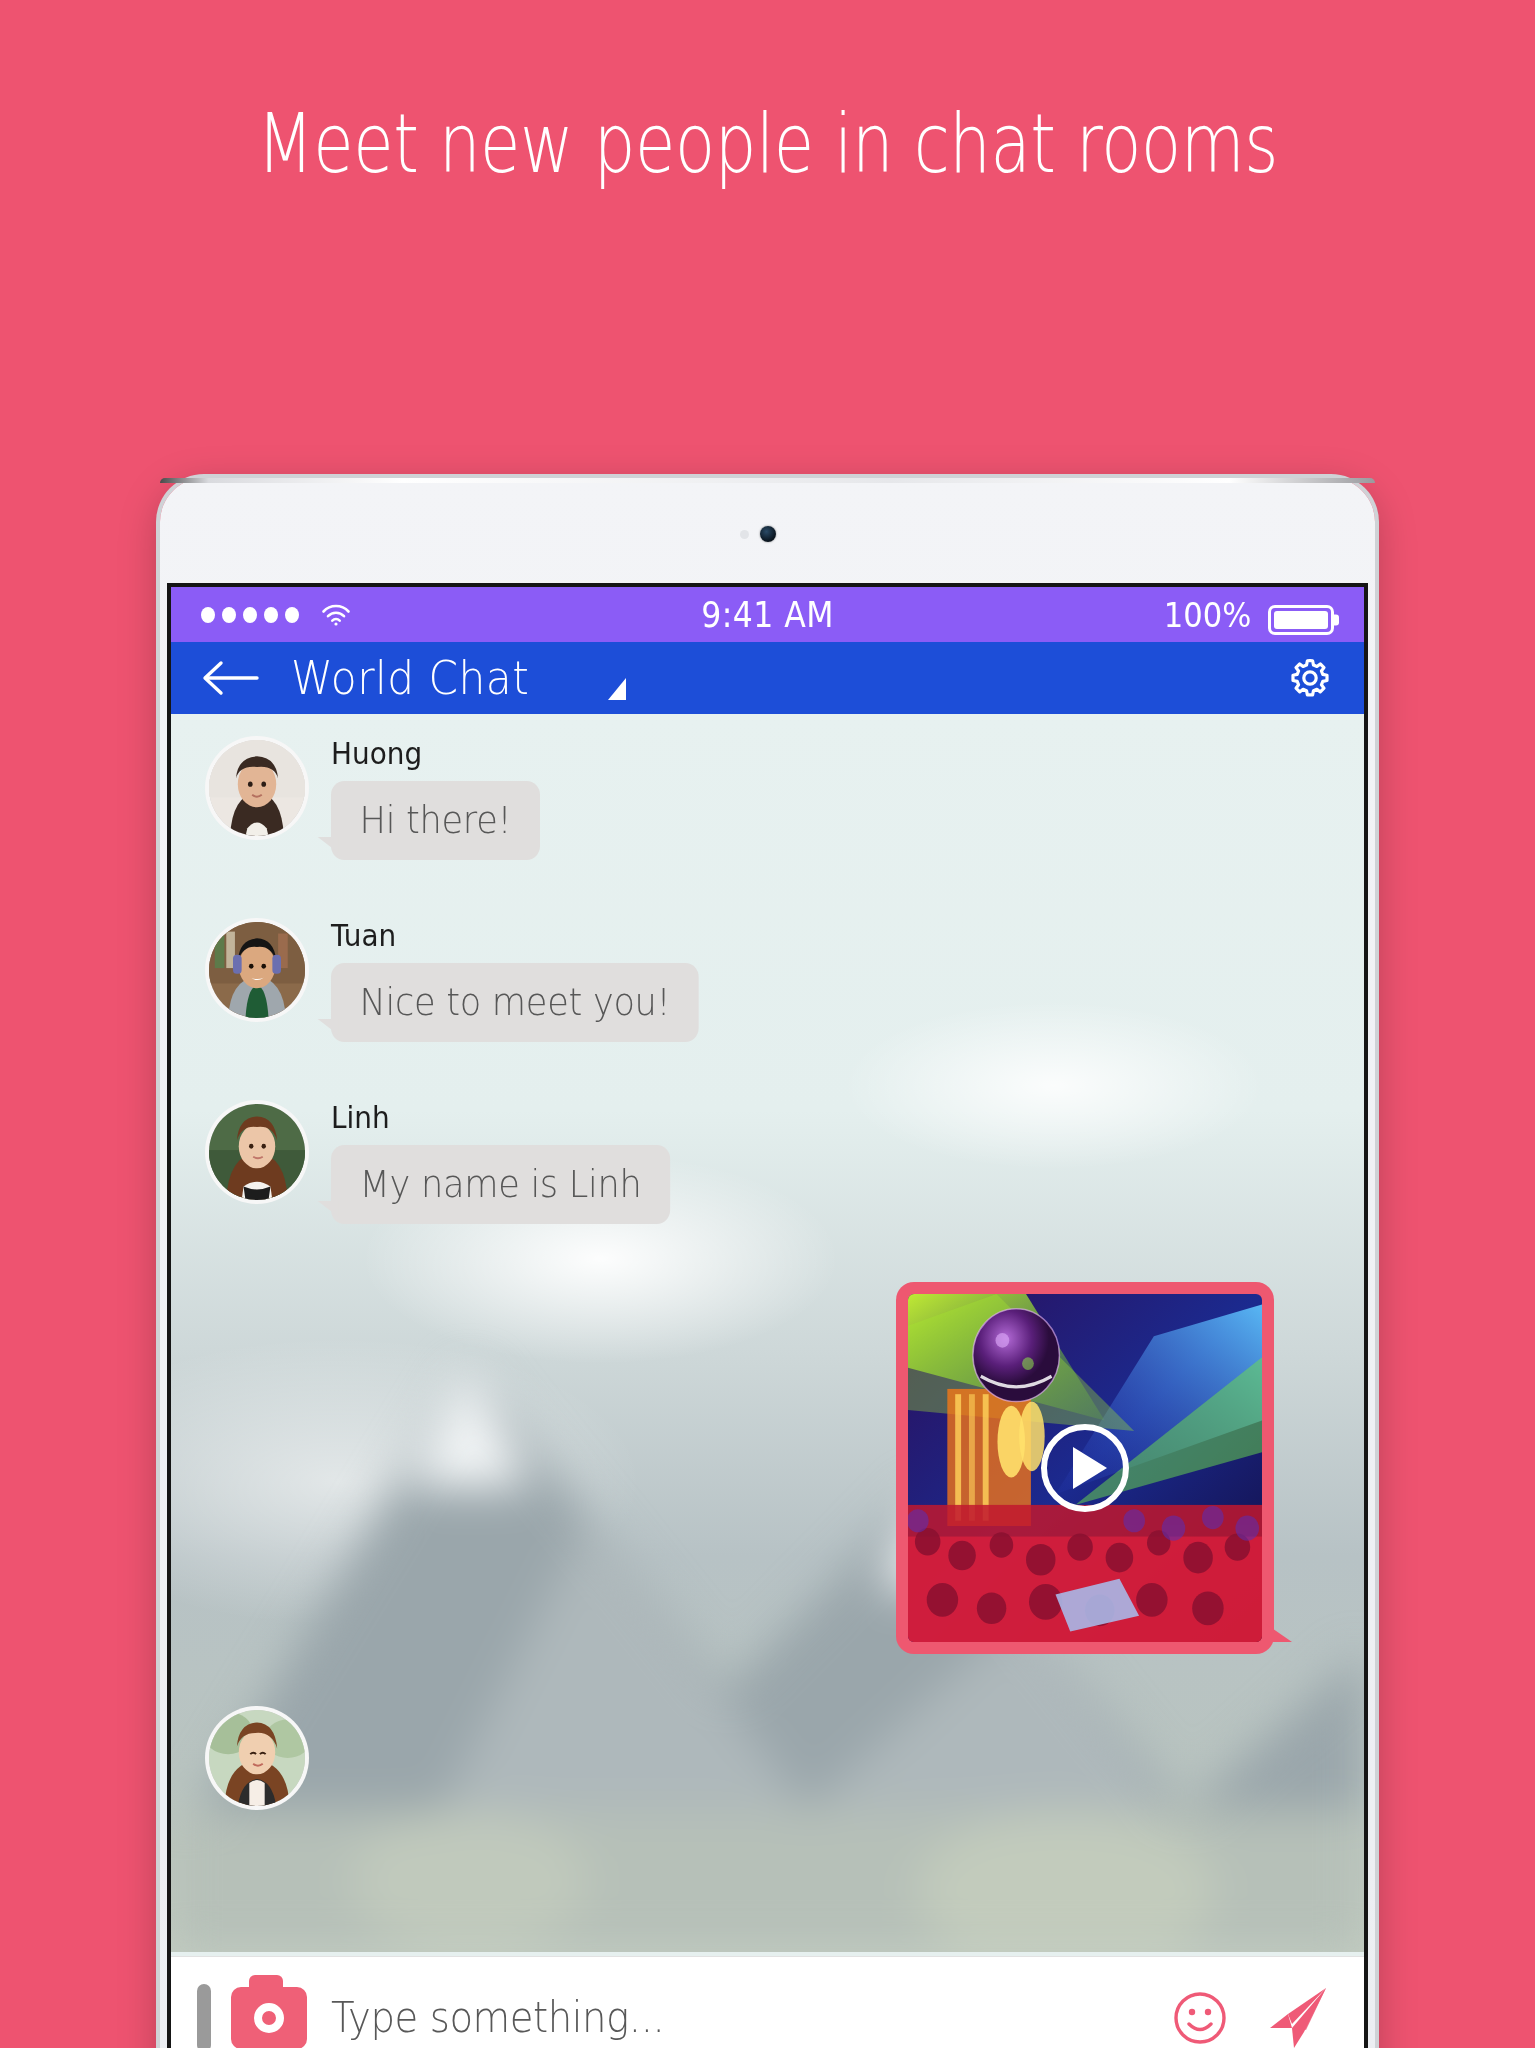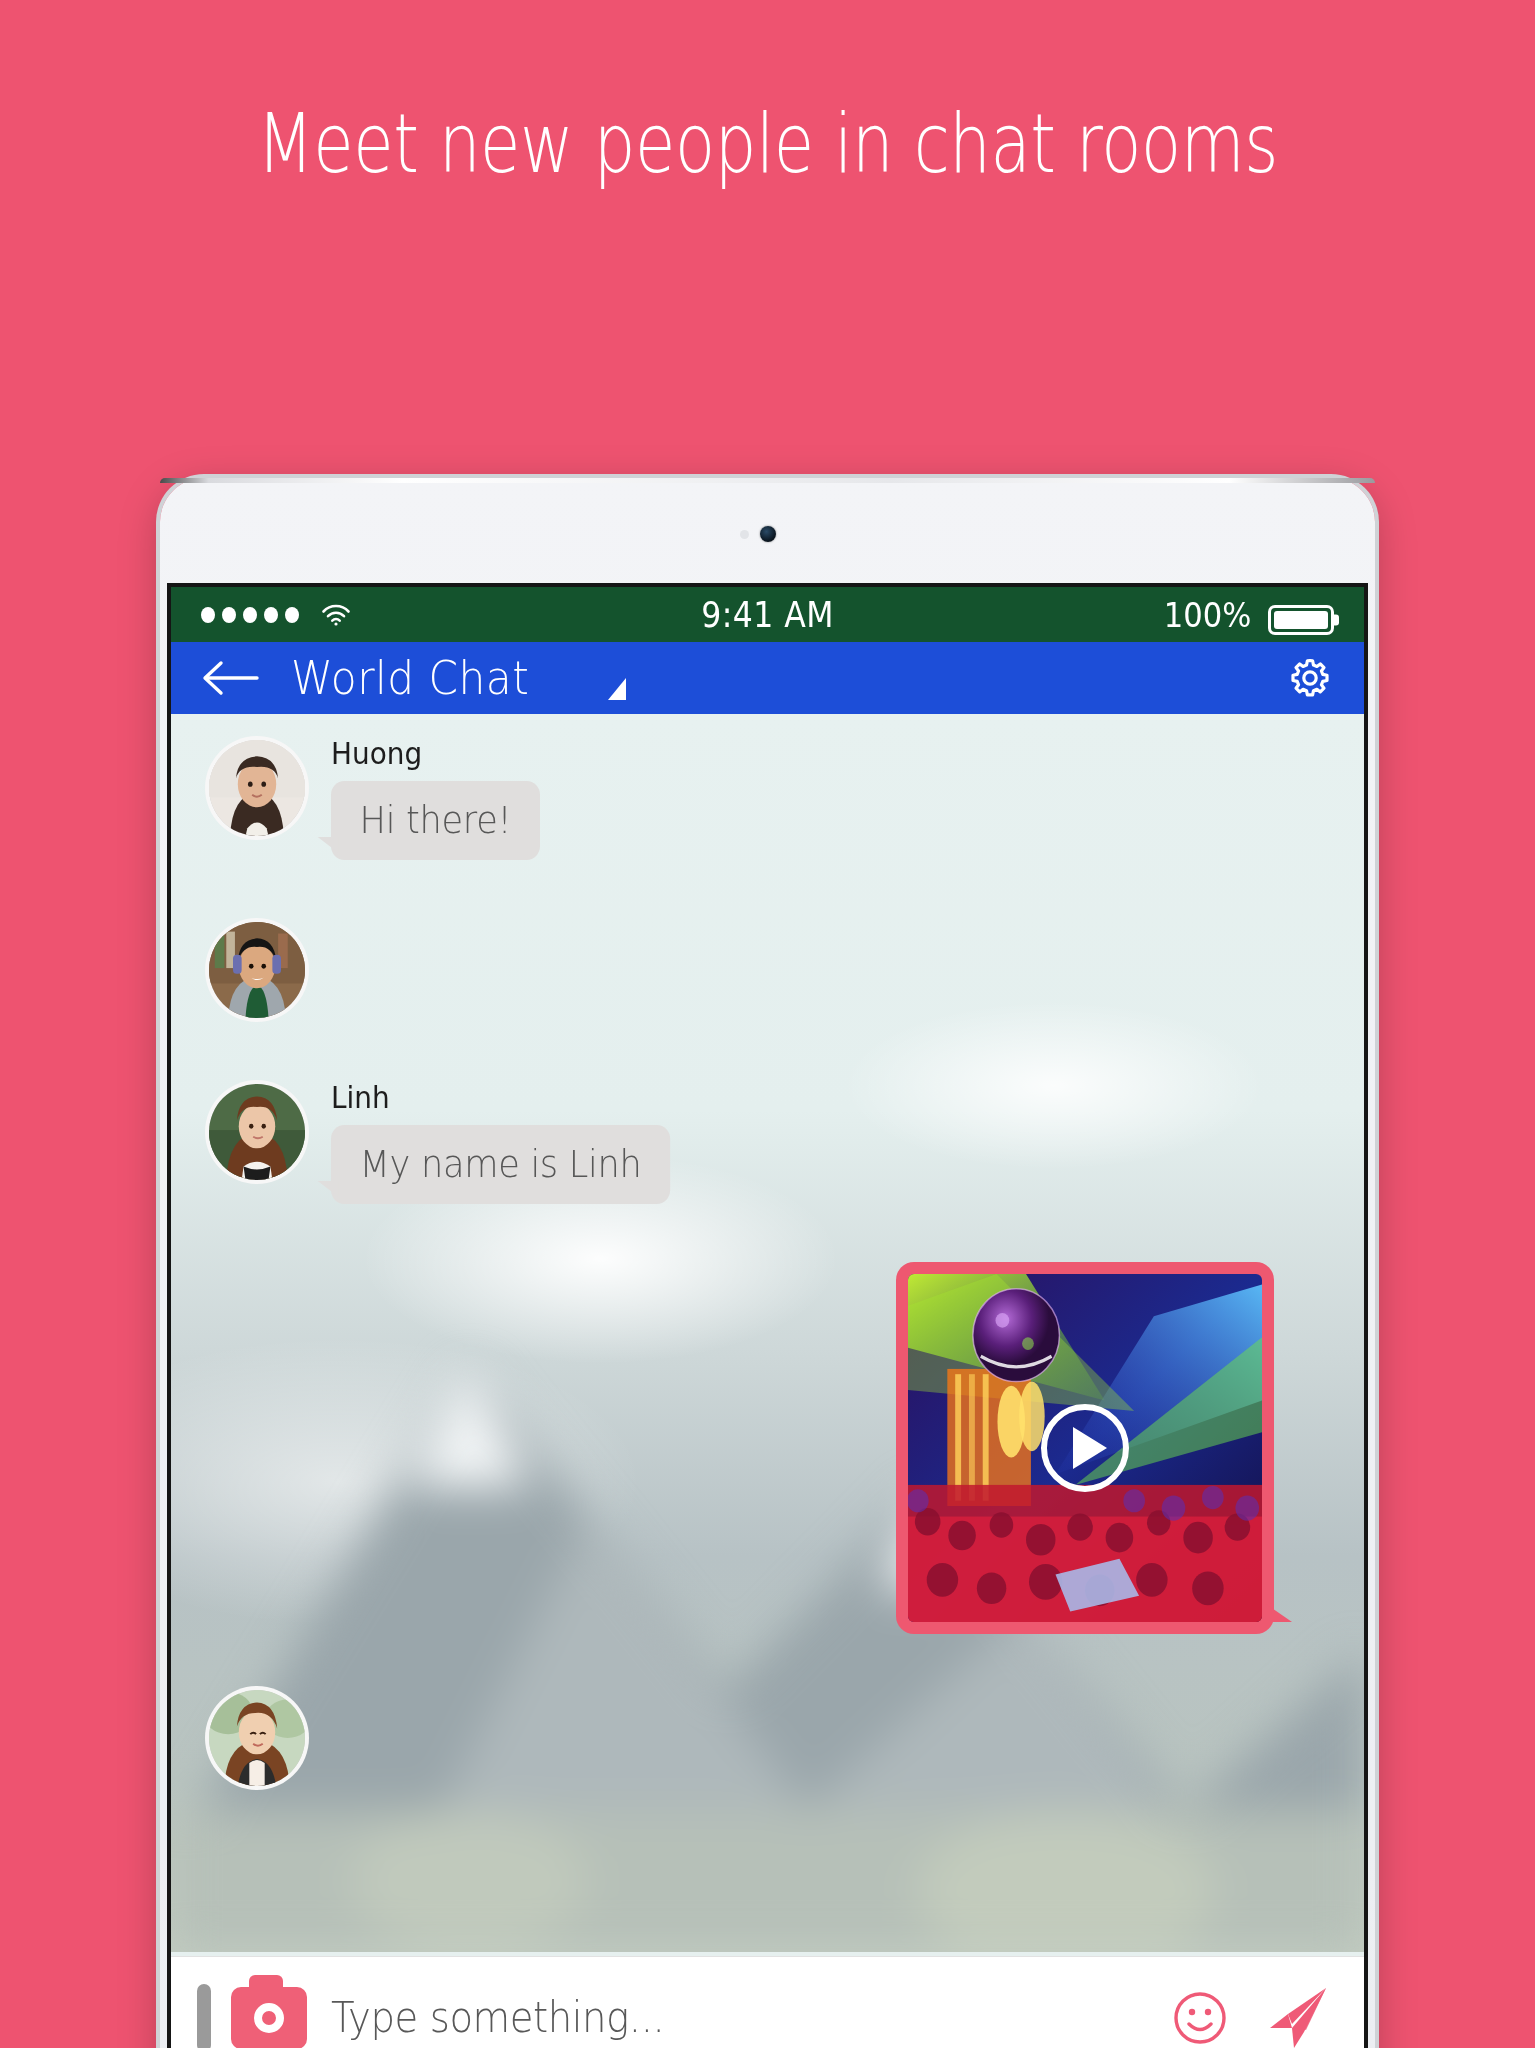--- a/index.html
+++ b/index.html
@@ -68,21 +68,21 @@
     background:#e6f0ef;
     overflow:hidden;
     border:4px solid #151515;
     border-bottom:none;
   }
 
   
   .statusbar {
     position:relative;
     height:55px;
-    background:#14532d;
+    background:#8b5cf6;
     display:flex;
     align-items:center;
     padding:8px 30px;
     color:#fff;
   }
   .signal-dots { display:flex; gap:7px; align-items:center; }
   .signal-dots i {
     display:block; width:14px; height:16px;
     background:#fff; border-radius:50%;
   }
@@ -438,20 +438,24 @@
               <path d="M20 100 Q22 60 50 56 Q78 60 80 100 Z" fill="#9fa7ad"></path>
               <path d="M38 100 Q40 68 50 66 Q60 68 62 100 Z" fill="#1f5c35"></path>
               <ellipse cx="50" cy="46" rx="19" ry="23" fill="#dba87f"></ellipse>
               <path d="M30 40 Q32 18 50 17 Q68 18 70 40 Q64 24 50 26 Q36 24 30 40Z" fill="#141414"></path>
               <rect x="25" y="34" width="9" height="20" rx="4" fill="#6b6fb0"></rect>
               <rect x="66" y="34" width="9" height="20" rx="4" fill="#6b6fb0"></rect>
               <ellipse cx="44" cy="46" rx="2.4" ry="2.6" fill="#1a1008"></ellipse>
               <ellipse cx="57" cy="46" rx="2.4" ry="2.6" fill="#1a1008"></ellipse>
               <path d="M44 58 Q50 63 57 58 Q50 61 44 58Z" fill="#fff"></path>
             </svg>
+          </div>
+          <div class="msg-body">
+            <div class="sender">Tuan</div>
+            <div class="bubble">Nice to meet you!</div>
           </div>
         </div>
 
         <div class="msg">
           <div class="avatar">
             <svg viewBox="0 0 100 100">
               <rect width="100" height="100" fill="#4e6b46"></rect>
               <rect x="0" y="48" width="100" height="52" fill="#3f5a3a"></rect>
               <path d="M18 100 Q20 54 50 50 Q80 54 82 100 Z" fill="#6e3b1f"></path>
               <ellipse cx="50" cy="44" rx="19" ry="23" fill="#ecc6a8"></ellipse>

